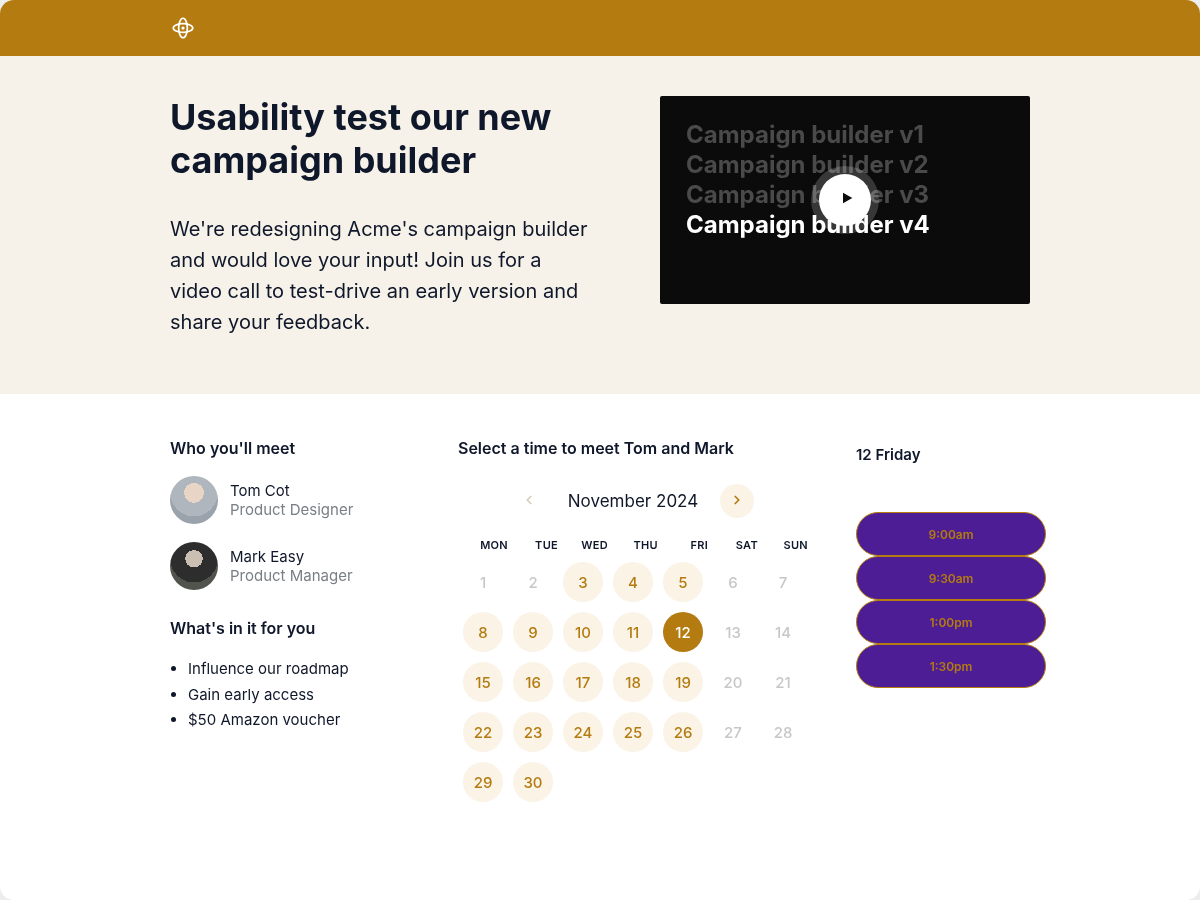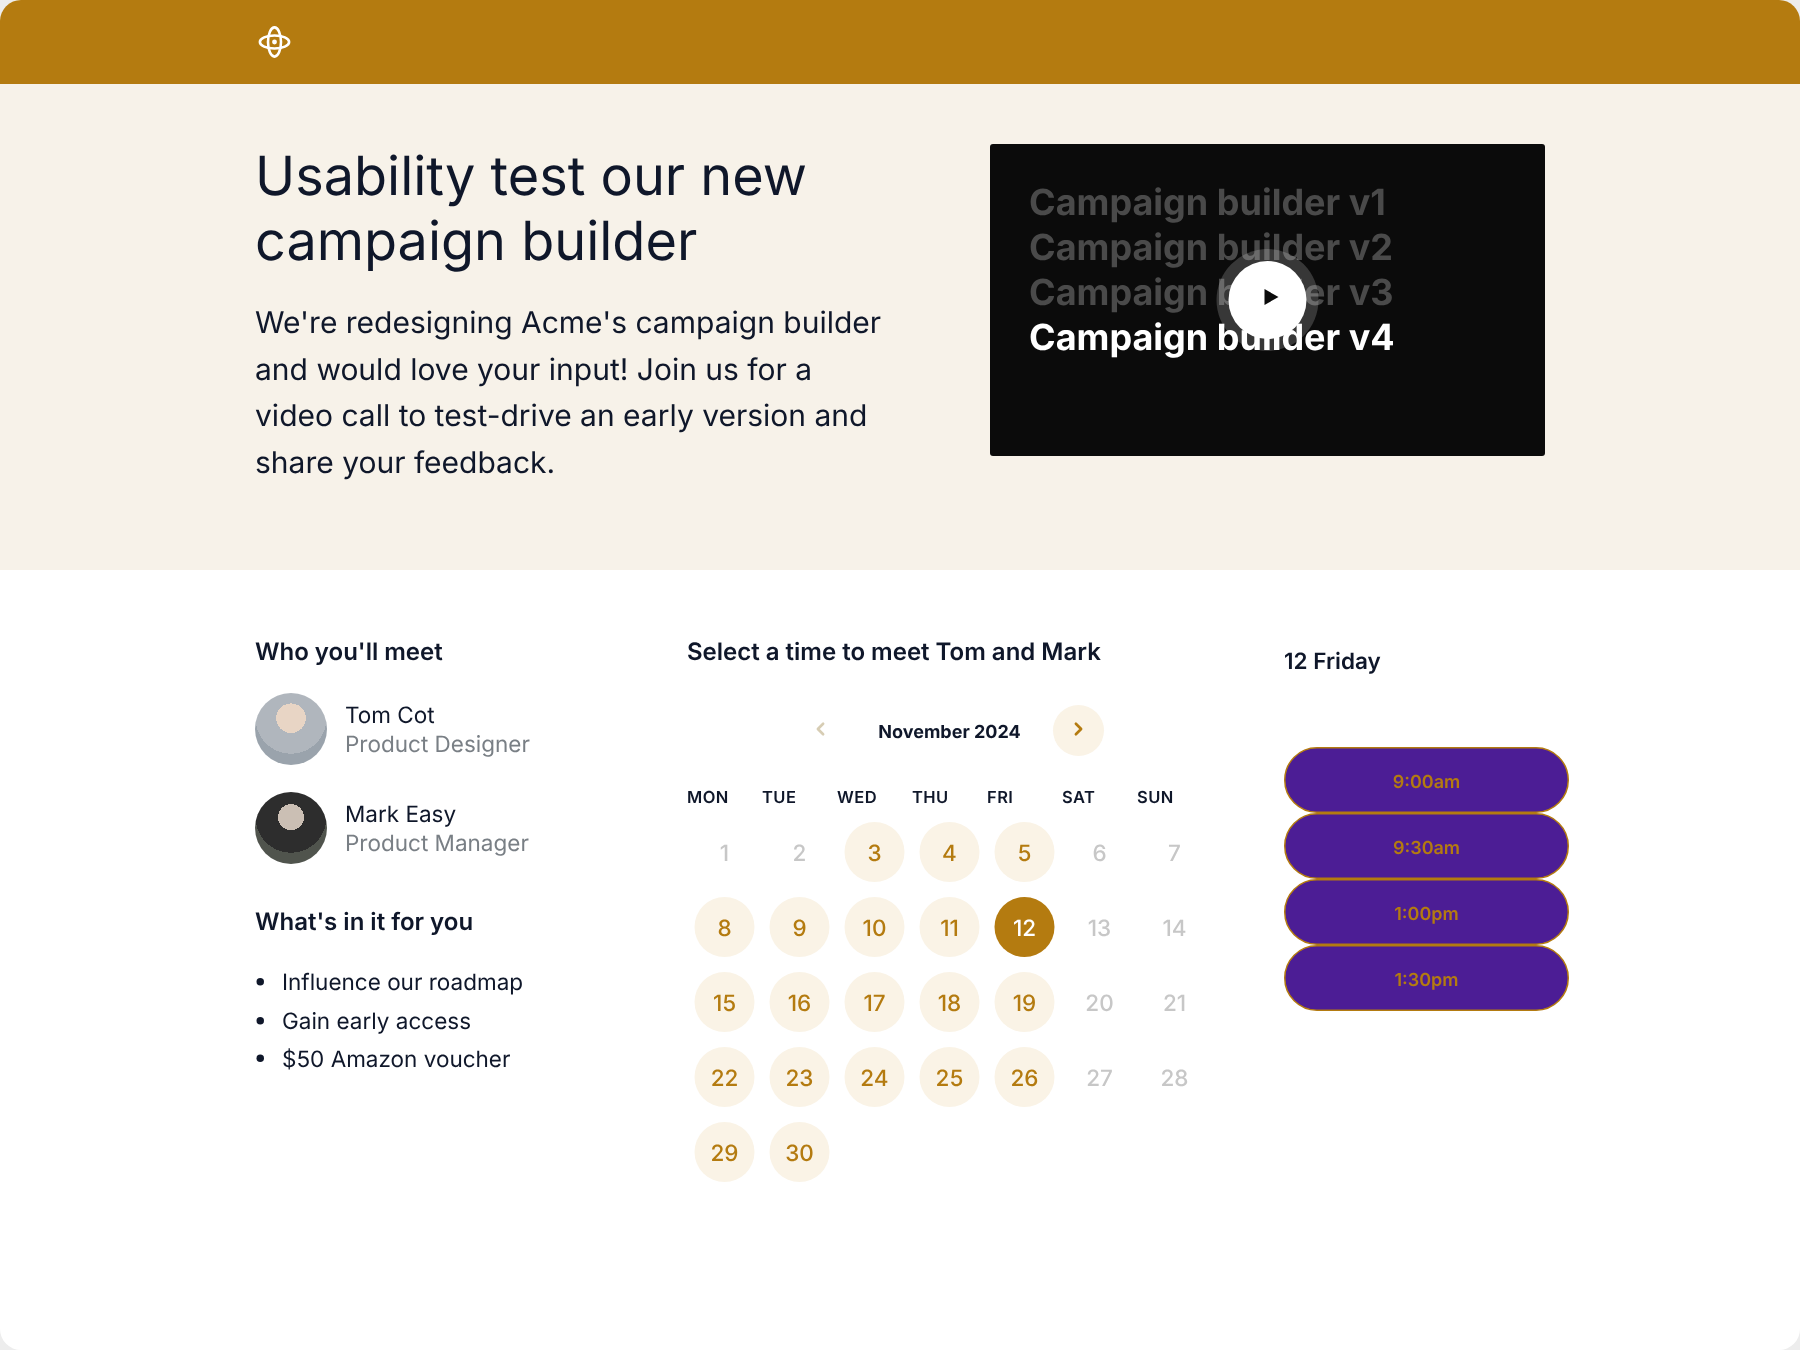--- a/index.html
+++ b/index.html
@@ -12,21 +12,21 @@
     --chip:#FAF3E6;
   }
   *{box-sizing:border-box;font-family:Inter,-apple-system,BlinkMacSystemFont,"Segoe UI",Roboto,Helvetica,Arial,sans-serif}
   body{margin:0;background:#EDEDED;display:flex;justify-content:center}
   .frame{width:1200px;min-height:900px;background:#fff;border-radius:14px;overflow:hidden;position:relative}
   .topbar{height:56px;background:var(--brand);display:flex;align-items:center;padding-left:170px}
   .logo{width:26px;height:26px;color:#fff}
   .hero{background:var(--cream);padding:40px 0 56px;display:flex;justify-content:center}
   .hero-inner{width:860px;display:flex;gap:56px;align-items:flex-start}
   .hero-text{flex:1}
-  .hero-text h1{font-size:36px;line-height:1.2;font-weight:400;color:var(--ink);margin:0 0 18px;max-width:420px}
+  .hero-text h1{font-size:36px;line-height:1.2;font-weight:700;color:var(--ink);margin:0 0 32px;max-width:420px}
   .hero-text p{font-size:20px;line-height:1.55;color:var(--ink);margin:0;max-width:420px}
   .video{width:370px;height:208px;background:#0B0B0B;border-radius:2px;position:relative;padding:24px 26px;flex-shrink:0}
   .video .line{font-size:24px;font-weight:700;line-height:1.25;margin:0}
   .video .dim{color:#4A4A4A}
   .video .bright{color:#fff}
   .playbtn{position:absolute;top:50%;left:50%;transform:translate(-50%,-50%);width:52px;height:52px;border-radius:50%;background:#fff;display:flex;align-items:center;justify-content:center;box-shadow:0 0 0 8px rgba(255,255,255,.18)}
   .playbtn svg{width:16px;height:16px;margin-left:3px}
   .content{display:flex;justify-content:center;padding:44px 12px}
   .content-inner{width:860px;display:flex;gap:48px}
   .left{width:240px;flex-shrink:0}
@@ -36,28 +36,28 @@
   .avatar.a1{background:radial-gradient(circle at 50% 35%,#e8d5c5 0 25%,#b0b6bd 25% 60%,#9aa3ac 60% 100%)}
   .avatar.a2{background:radial-gradient(circle at 50% 35%,#cbbfb4 0 22%,#2d2d2d 22% 60%,#50544d 60% 100%)}
   .person .name{font-size:15px;color:var(--ink);line-height:1.3}
   .person .role{font-size:15px;color:var(--muted);line-height:1.3}
   .left h3.mt{margin-top:28px}
   .left ul{margin:0;padding-left:18px}
   .left li{font-size:15px;color:var(--ink);line-height:1.7}
   .mid{flex:1}
   .mid h3{font-size:16px;font-weight:600;color:var(--ink);margin:0 0 26px}
   .cal-head{display:flex;align-items:center;justify-content:center;gap:22px;margin-bottom:20px}
-  .month{font-size:12px;font-weight:700;color:var(--ink)}
+  .month{font-size:17px;font-weight:400;color:var(--ink)}
   .navbtn{width:34px;height:34px;border-radius:50%;display:flex;align-items:center;justify-content:center;cursor:pointer}
   .navbtn.active{background:var(--chip)}
   .navbtn svg{width:14px;height:14px}
   .navbtn.dim svg{color:#D7CDB4}
   .navbtn.active svg{color:var(--brand)}
   .dow{display:grid;grid-template-columns:repeat(7,1fr);gap:0;width:350px;margin-bottom:10px}
-  .dow span{font-size:11px;font-weight:600;color:var(--ink);text-align:left;letter-spacing:.3px}
+  .dow span{font-size:11px;font-weight:600;color:var(--ink);text-align:right;letter-spacing:.3px}
   .days{display:grid;grid-template-columns:repeat(7,1fr);gap:10px 0;width:350px}
   .day{width:40px;height:40px;border-radius:50%;display:flex;align-items:center;justify-content:center;font-size:15px;font-weight:500;margin:0 auto}
   .day.avail{background:var(--chip);color:var(--brand);cursor:pointer}
   .day.unavail{color:#C7C7C7}
   .day.sel{background:var(--brand);color:#fff;cursor:pointer}
   .right{width:190px;flex-shrink:0}
   .right .date{font-size:15px;font-weight:600;color:var(--ink);text-align:left;margin:0 0 40px;height:34px;line-height:34px}
   .slot{display:block;width:100%;height:44px;border:1.5px solid var(--brand);color:var(--brand);background:#4c1d95;border-radius:22px;font-size:12px;font-weight:600;cursor:pointer}
 </style>
 </head>

